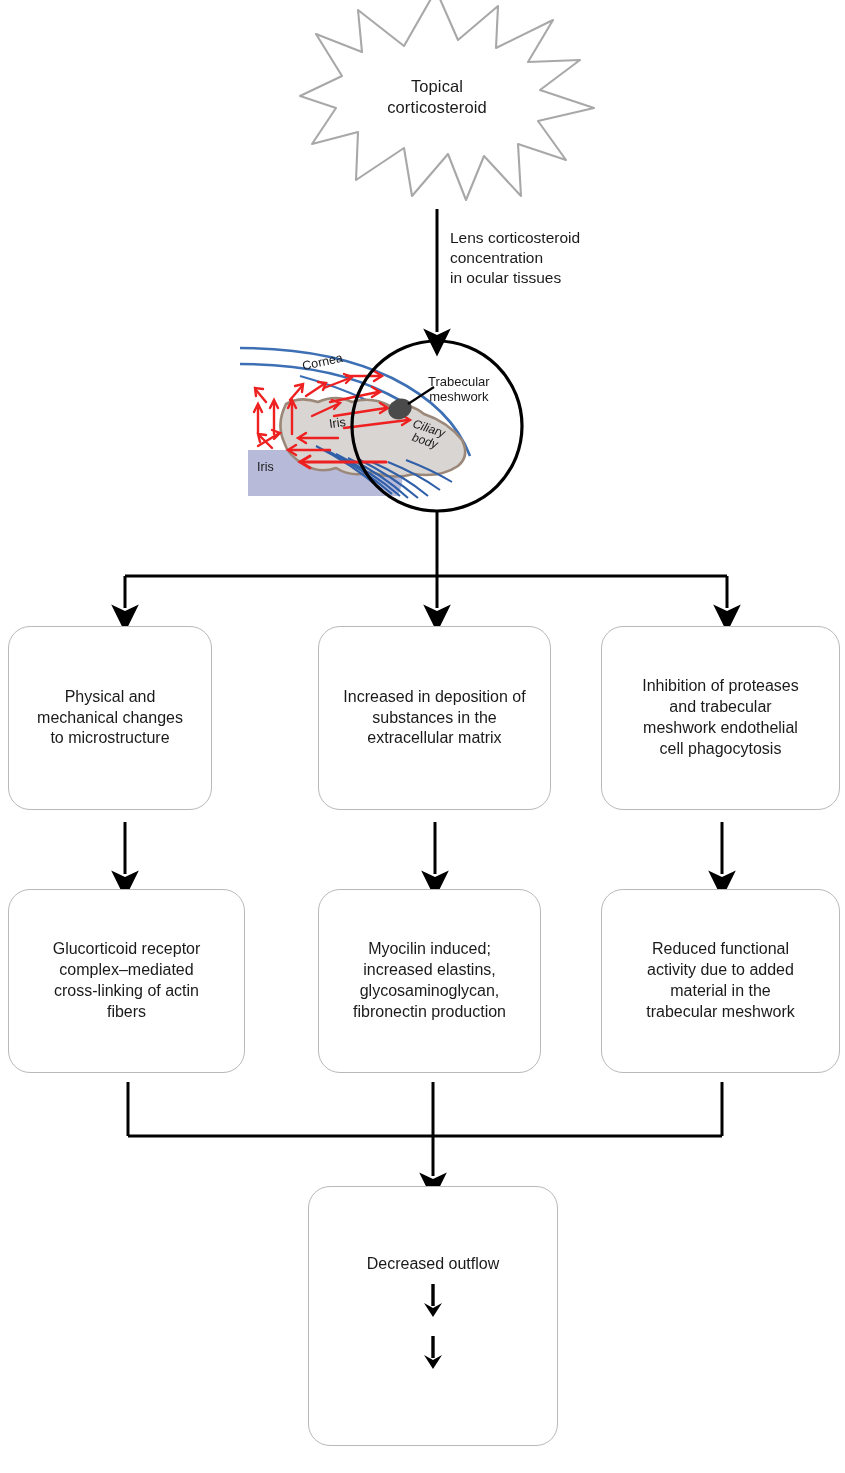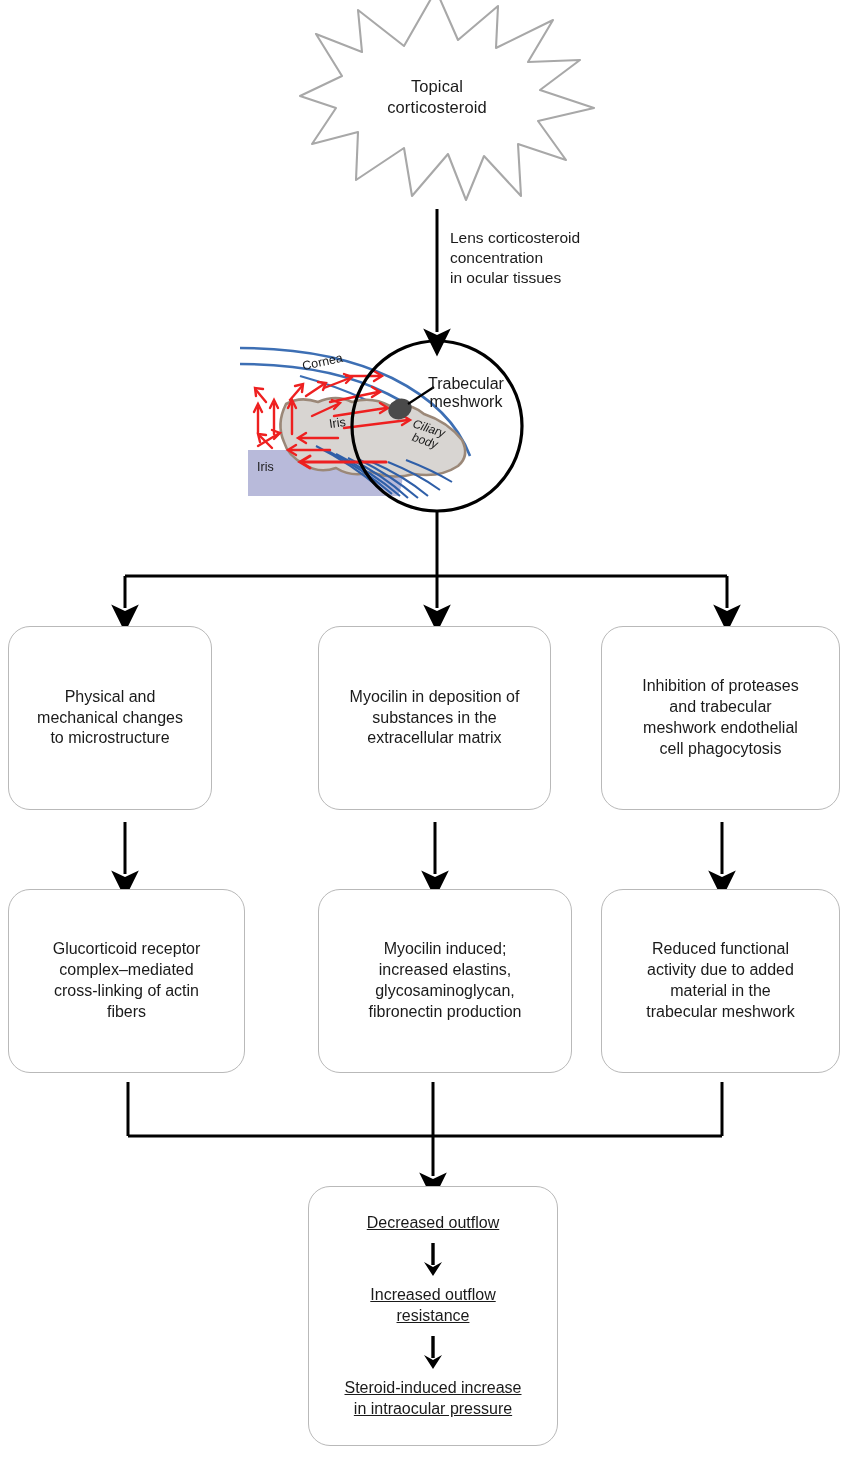--- a/index.html
+++ b/index.html
@@ -21,21 +21,21 @@
     position:absolute;text-align:center;line-height:1.28;
     font-size:16.5px;letter-spacing:.1px;white-space:pre-line;
   }
   .edge-label{
     position:absolute;text-align:left;line-height:1.30;
     font-size:15.5px;white-space:pre-line;
   }
   .r1{font-size:16px;}
   .r2{font-size:16px;}
   .final-line{font-size:16px;line-height:1.28;white-space:pre-line;text-align:center;}
-  .final-stack{display:flex;flex-direction:column;align-items:center;justify-content:center;gap:0;width:100%;text-decoration:underline;}
+  .final-stack{display:flex;flex-direction:column;align-items:center;justify-content:center;gap:0;width:100%;}
   .final-arrow{display:block;margin:6px 0;}
   .eye-label{
     position:absolute;font-size:11.5px;color:#1a1a1a;line-height:1.12;
     white-space:pre-line;font-family:"Liberation Sans","DejaVu Sans",sans-serif;
   }
   .eye-label.italic{font-style:italic;}
 </style>
 </head>
 <body>
 
@@ -152,70 +152,66 @@
 
   <div class="edge-label" style="left:450px;top:224px;width:220px;">Lens corticosteroid
 concentration
 in ocular tissues</div>
 
   <div class="eye-label" style="left:302px;top:351px;transform:rotate(-12deg);font-size:12.5px;">Cornea</div>
   <div class="eye-label" style="left:329px;top:412px;transform:rotate(-8deg);font-size:12.5px;">Iris</div>
   <div class="eye-label" style="left:257px;top:456px;font-size:12.5px;">Iris</div>
   <div class="eye-label italic" style="left:410px;top:418px;transform:rotate(18deg);font-size:12px;text-align:center;">Ciliary
 body</div>
-  <div class="eye-label" style="left:428px;top:371px;font-size:16px;text-align:center;">Trabecular
+  <div class="eye-label" style="left:428px;top:371px;font-size:13px;text-align:center;">Trabecular
 meshwork</div>
 
   <div class="node r1" style="left:8px;top:622px;width:204px;height:184px;">
     <span class="txt">Physical and
 mechanical changes
 to microstructure</span>
   </div>
   <div class="node r1" style="left:318px;top:622px;width:233px;height:184px;">
-    <span class="txt">Myocilin in deposition of
+    <span class="txt">Increased in deposition of
 substances in the
 extracellular matrix</span>
   </div>
   <div class="node r2" style="left:8px;top:885px;width:237px;height:184px;">
     <span class="txt">Glucorticoid receptor
 complex–mediated
 cross-linking of actin
 fibers</span>
   </div>
 
   <div class="node r1" style="left:601px;top:622px;width:239px;height:184px;">
     <span class="txt">Inhibition of proteases
 and trabecular
 meshwork endothelial
 cell phagocytosis</span>
   </div>
-  <div class="node r2" style="left:318px;top:885px;width:254px;height:184px;justify-content:center;">
+  <div class="node r2" style="left:318px;top:885px;width:223px;height:184px;justify-content:center;">
     <span class="txt">Myocilin induced;
 increased elastins,
 glycosaminoglycan,
 fibronectin production</span>
   </div>
   <div class="node r2" style="left:601px;top:885px;width:239px;height:184px;">
     <span class="txt">Reduced functional
 activity due to added
 material in the
 trabecular meshwork</span>
   </div>
 
   <div class="node" style="left:308px;top:1182px;width:250px;height:260px;">
     <div class="final-stack">
       <div class="final-line">Decreased outflow</div>
       <svg class="final-arrow" width="26" height="40" viewBox="0 0 26 40">
         <line x1="13" y1="4" x2="13" y2="26" stroke="#000" stroke-width="3.4"></line>
         <path d="M4,23 L13,37 L22,23 L13,28 Z" fill="#000"></path>
       </svg>
-      <div class="final-line">Increased outflow
-resistance</div>
       <svg class="final-arrow" width="26" height="40" viewBox="0 0 26 40">
         <line x1="13" y1="4" x2="13" y2="26" stroke="#000" stroke-width="3.4"></line>
         <path d="M4,23 L13,37 L22,23 L13,28 Z" fill="#000"></path>
       </svg>
-      <div class="final-line">Steroid-induced increase
-in intraocular pressure</div>
     </div>
   </div>
 
 </div>
 
 </body></html>

